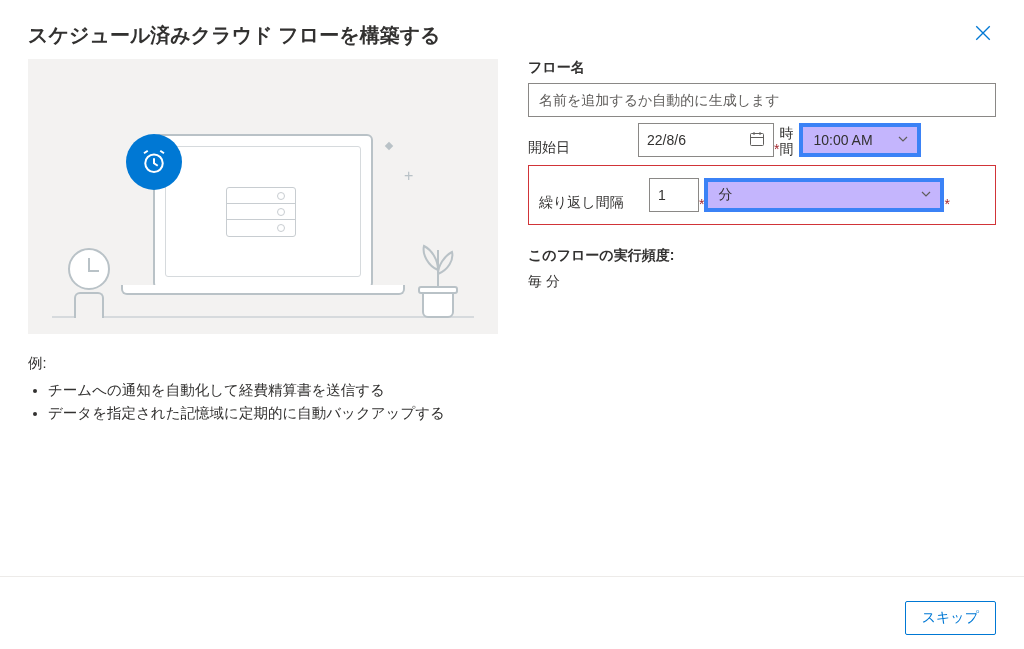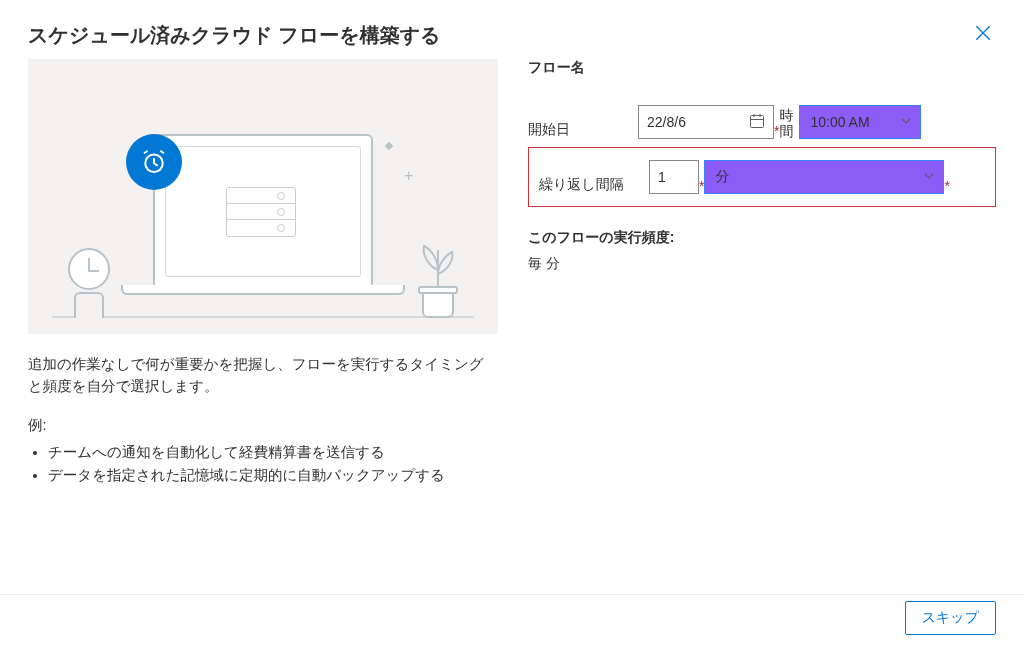--- a/index.html
+++ b/index.html
@@ -204,21 +204,21 @@
     width: 100%;
     height: 34px;
     border: 1px solid #8a8886;
     padding: 0 10px;
     font-size: 14px;
     color: #605e5c;
     background: #fff;
   }
   .textbox::placeholder { color: #605e5c; }
   .section {
-    margin-bottom: 28px;
+    margin-bottom: 6px;
   }
   .row {
     display: flex;
     align-items: flex-end;
   }
   .lbl-col {
     width: 110px;
     font-size: 14px;
   }
   .date-input {
@@ -234,27 +234,27 @@
   }
   .cal-icon svg { width: 16px; height: 16px; }
   .asterisk { color: #a4262c; font-size: 14px; }
   .time-lbl {
     width: 20px;
     font-size: 14px;
     line-height: 1.1;
   }
   .select {
     height: 34px;
-    border: 1px solid #3b82f6;
+    border: 4px solid #3b82f6;
     display: flex;
     align-items: center;
     justify-content: space-between;
     padding: 0 8px 0 10px;
     font-size: 14px;
-    background: #8b5cf6;
+    background: #c4b5fd;
     min-width: 110px;
   }
   .chev svg { width: 12px; height: 12px; }
   .time-sel { width: 122px; }
 
   .highlighted {
     border: 1.5px solid #d13438;
     padding: 12px 10px;
     margin-bottom: 22px;
     margin-top: -6px;
@@ -273,21 +273,21 @@
 
   .freq-lbl {
     font-size: 14px;
     font-weight: 600;
     margin-bottom: 8px;
   }
   .freq-val { font-size: 14px; }
 
   .footer {
     border-top: 1px solid #edebe9;
-    padding: 6px 28px 14px 28px;
+    padding: 24px 28px 14px 28px;
     display: flex;
     justify-content: flex-end;
     gap: 17px;
   }
   .btn {
     height: 34px;
     min-width: 86px;
     padding: 0 16px;
     font-size: 14px;
     border-radius: 2px;
@@ -372,31 +372,31 @@
                 <path d="M26 50 V10"></path>
                 <path d="M26 30 C16 26 10 14 12 6 C20 10 26 20 26 30Z"></path>
                 <path d="M26 34 C36 30 42 20 40 12 C32 16 26 26 26 34Z"></path>
               </g>
             </svg>
           <div class="pot-top"></div>
           <div class="pot"></div>
         </div>
       </div>
 
-      <p class="desc">追加の作業なしで何が重要かを把握し、フローを実行するタイミングと頻度を自分で選択します。</p>
       <p class="sub">例:</p>
       <ul class="ex">
         <li>チームへの通知を自動化して経費精算書を送信する</li>
         <li>データを指定された記憶域に定期的に自動バックアップする</li>
       </ul>
     </div>
 
     <div class="right-col">
       <div class="section">
         <label class="field-label">フロー名</label>
+        <input class="textbox" placeholder="名前を追加するか自動的に生成します" style="">
       </div>
 
       <div class="section" style="margin-bottom:14px;">
         <div class="row">
           <div class="lbl-col">開始日</div>
           <div class="date-input">
             <span>22/8/6</span>
             <span class="cal-icon">
               <svg viewBox="0 0 16 16">
                   <g fill="none" stroke="#605e5c" stroke-width="1">

